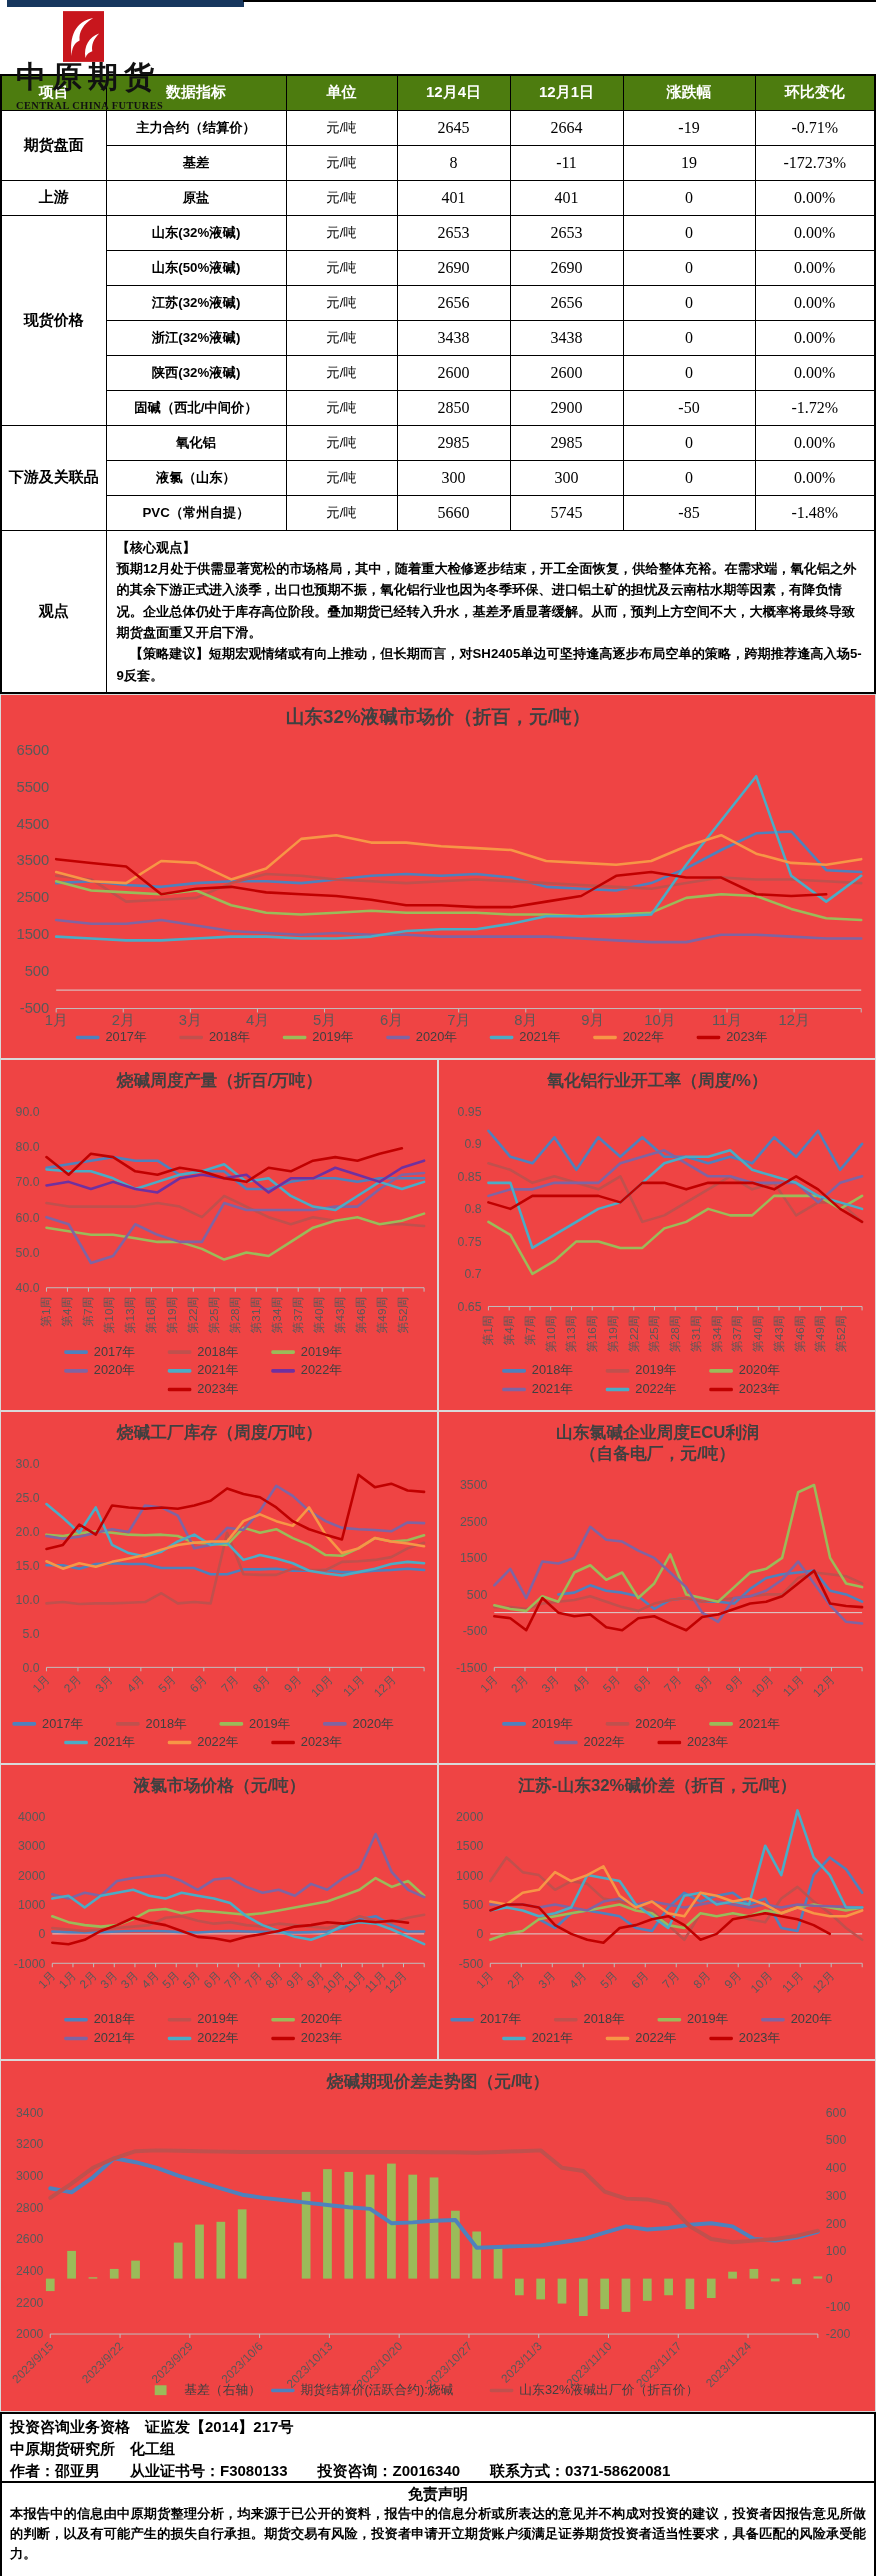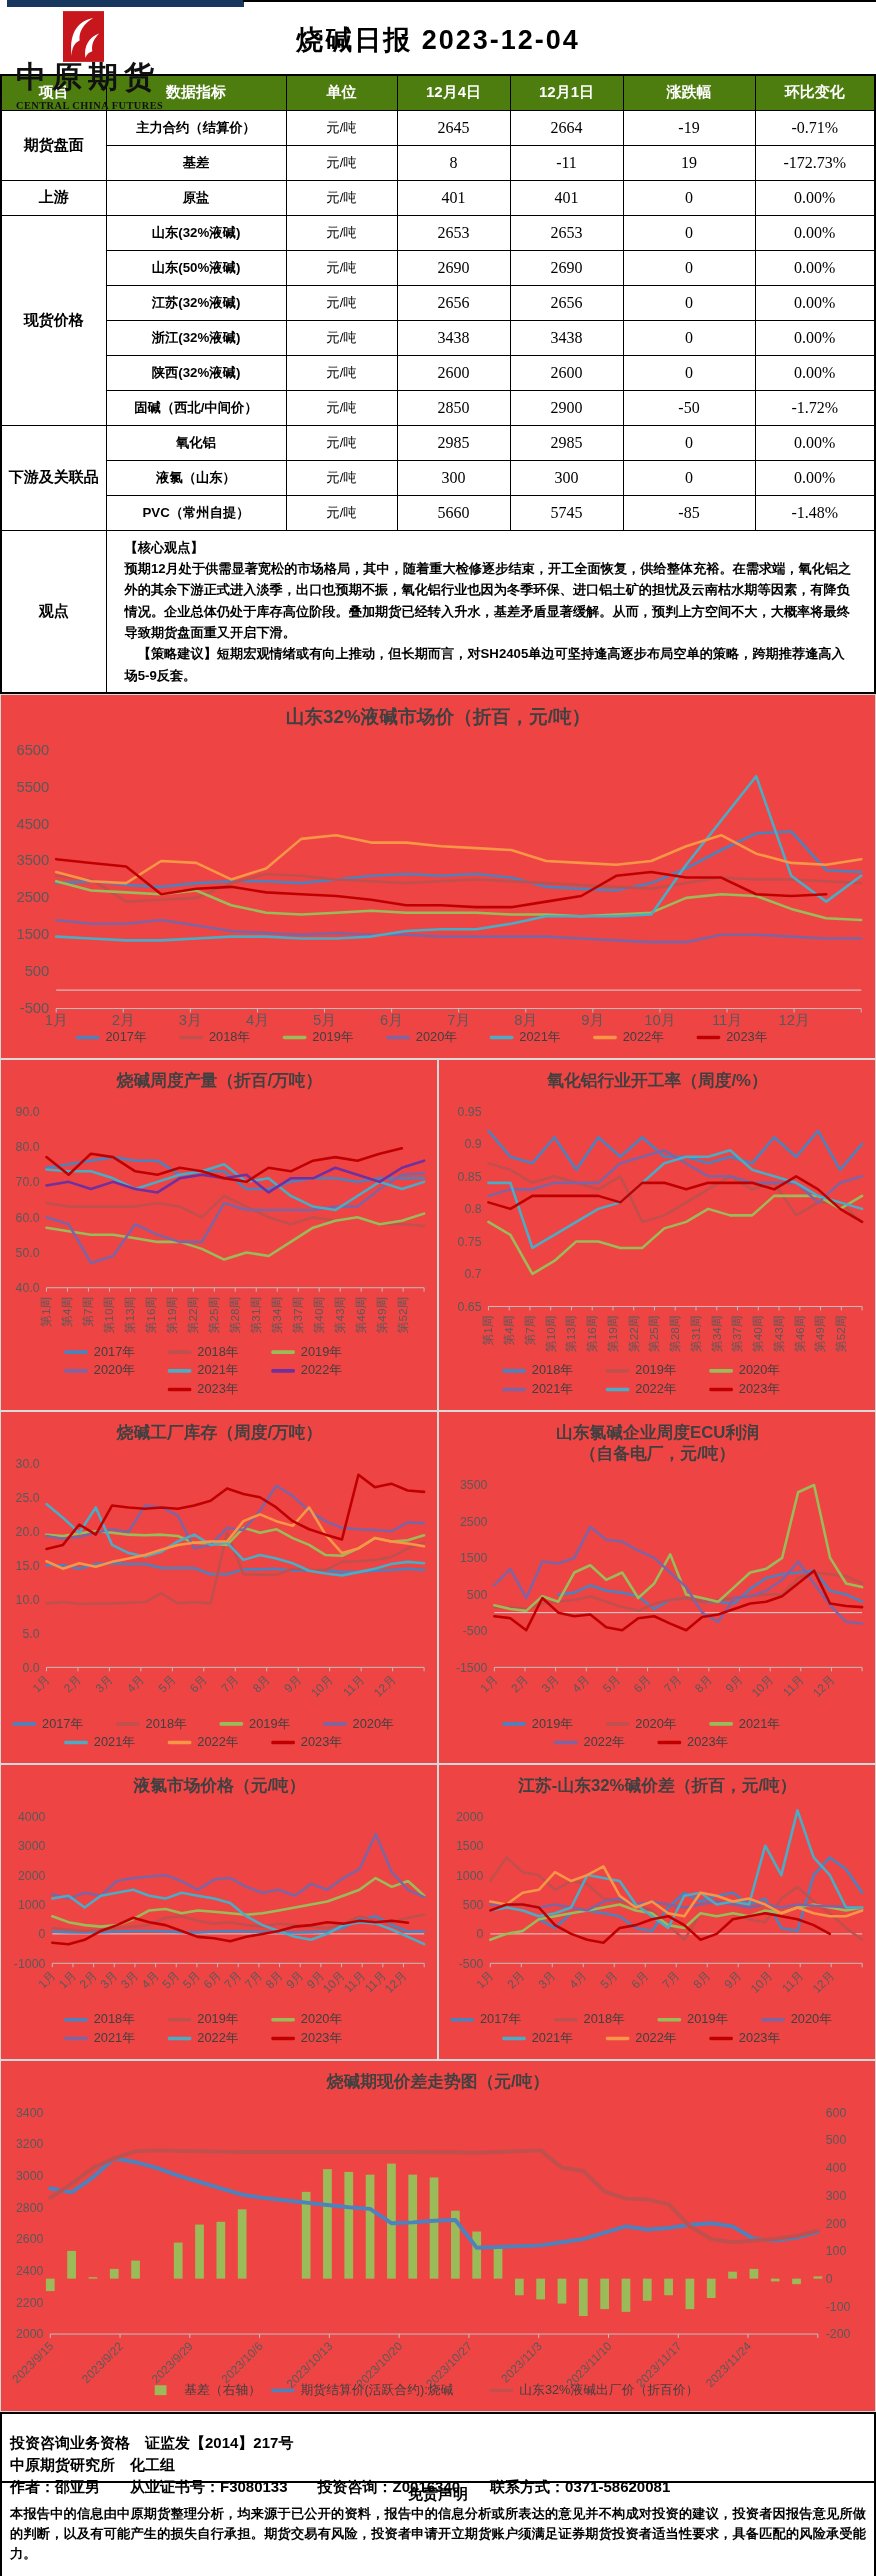--- a/index.html
+++ b/index.html
@@ -15,28 +15,28 @@
   .rpt-title{position:absolute;left:0;right:0;top:22px;text-align:center;font-size:27px;font-weight:bold;letter-spacing:2px;}
   
   table{border-collapse:collapse;table-layout:fixed;width:876px;border:2px solid #000;}
   td,th{border:1px solid #000;text-align:center;vertical-align:middle;overflow:hidden;padding:0 2px;box-sizing:border-box;}
   thead th{background:#4d7c0f;color:#fff;font-size:15px;font-weight:bold;height:35px;}
   tbody td{height:35px;}
   td.cat{font-weight:bold;font-size:15px;}
   td.ind{font-size:13.3px;font-weight:600;}
   td.unit{font-size:13.3px;}
   td.num{font-family:"Liberation Serif",serif;font-size:16px;}
-  td.vp{height:158px;text-align:left;vertical-align:top;padding:6px 18px;font-size:13.2px;line-height:1.62;font-weight:600;}
+  td.vp{height:158px;text-align:left;vertical-align:top;padding:6px 10px;font-size:13.2px;line-height:1.62;font-weight:600;}
   
   .crow{display:flex;width:876px;}
   .cpanel{flex:1;border:1px solid #D9D9D9;background:#ef4444;box-sizing:border-box;overflow:hidden;}
   .r1{height:365px}.r2{height:352px}.r3{height:353px}.r4{height:296px}.r5{height:352px}
   svg{font-family:"Liberation Sans",sans-serif;display:block;}
   
-  .foot1{height:71px;border:2px solid #000;box-sizing:border-box;padding:18px 8px;font-size:15px;font-weight:bold;line-height:1.45;}
+  .foot1{height:71px;border:2px solid #000;box-sizing:border-box;padding:2px 8px;font-size:15px;font-weight:bold;line-height:1.45;}
   .foot2{height:96px;border:2px solid #000;border-top:none;box-sizing:border-box;padding:2px 8px;}
   .foot2 .dt{text-align:center;font-size:15px;font-weight:bold;}
   .foot2 .db{font-size:13.2px;font-weight:600;line-height:1.5;text-align:justify;}
 </style>
 </head>
 <body>
 
 <div id="page">
 
   <div class="hdr">
@@ -46,21 +46,20 @@
       <svg class="logo-mark" viewBox="0 0 42 52">
         <rect x="0" y="0" width="42" height="52" fill="#C8161D"></rect>
         <path d="M9 46 C6 26 13 10 31 7 C21 13 16 21 17 30 C11 33 9 38 9 46 Z" fill="#fff"></path>
         <path d="M23 48 C21 36 27 26 37 23 C31 29 29 35 30 41 C27 42 24 44 23 48 Z" fill="#fff"></path>
       </svg>
       <div>
         <div class="logo-cn">中原期货</div>
         <div class="logo-en">CENTRAL CHINA FUTURES</div>
       </div>
     </div>
-    <div class="rpt-title">烧碱日报 2023-12-04</div>
   </div>
 
   <table id="tbl">
       <colgroup>
         <col style="width: 105px;">
         <col style="width: 180px;">
         <col style="width: 111px;">
         <col style="width: 113px;">
         <col style="width: 113px;">
         <col style="width: 132px;">

